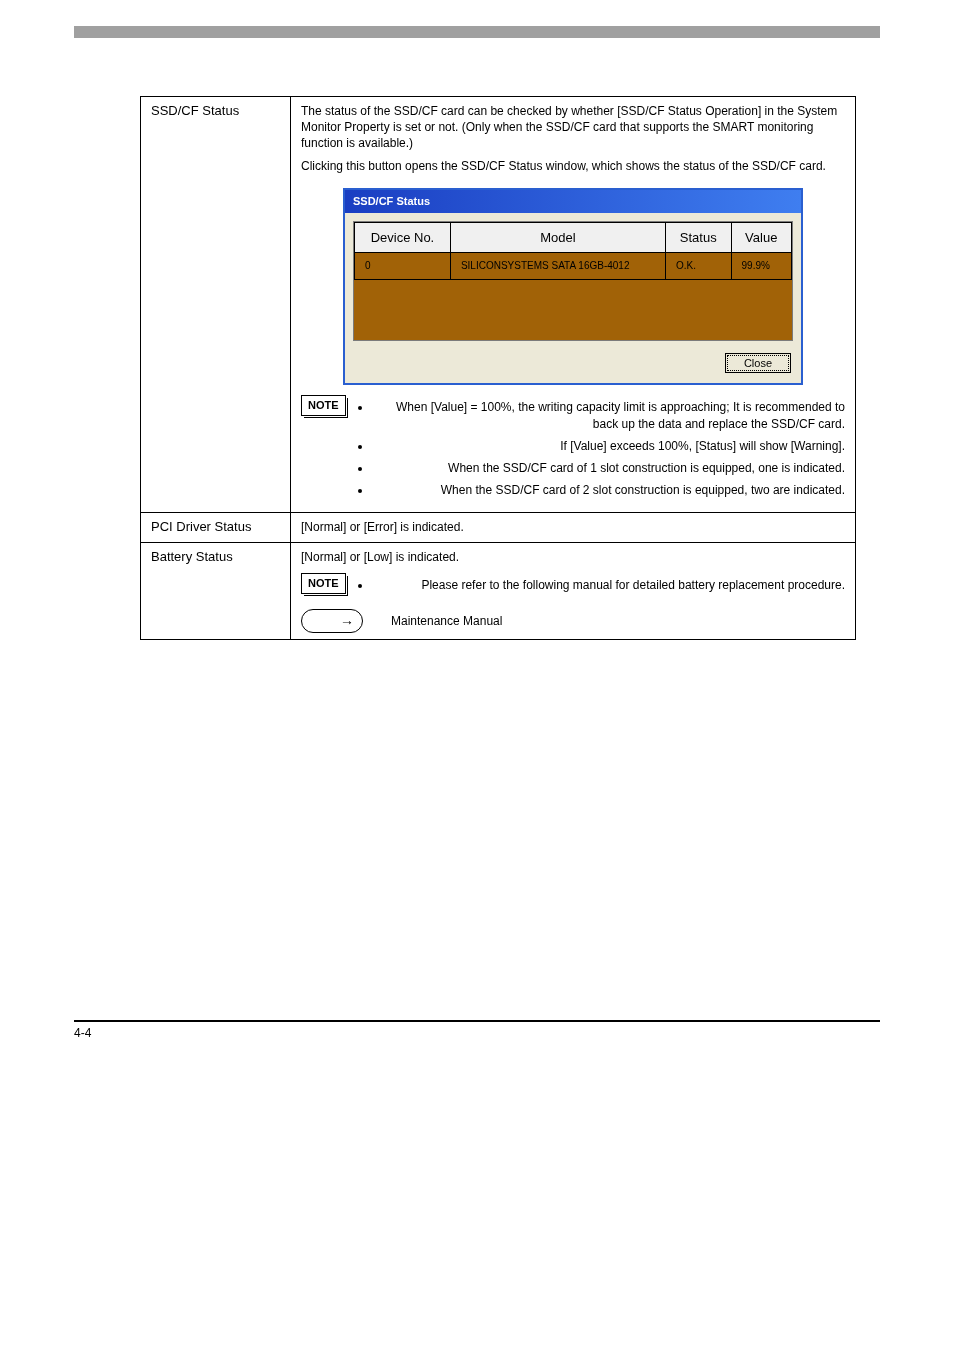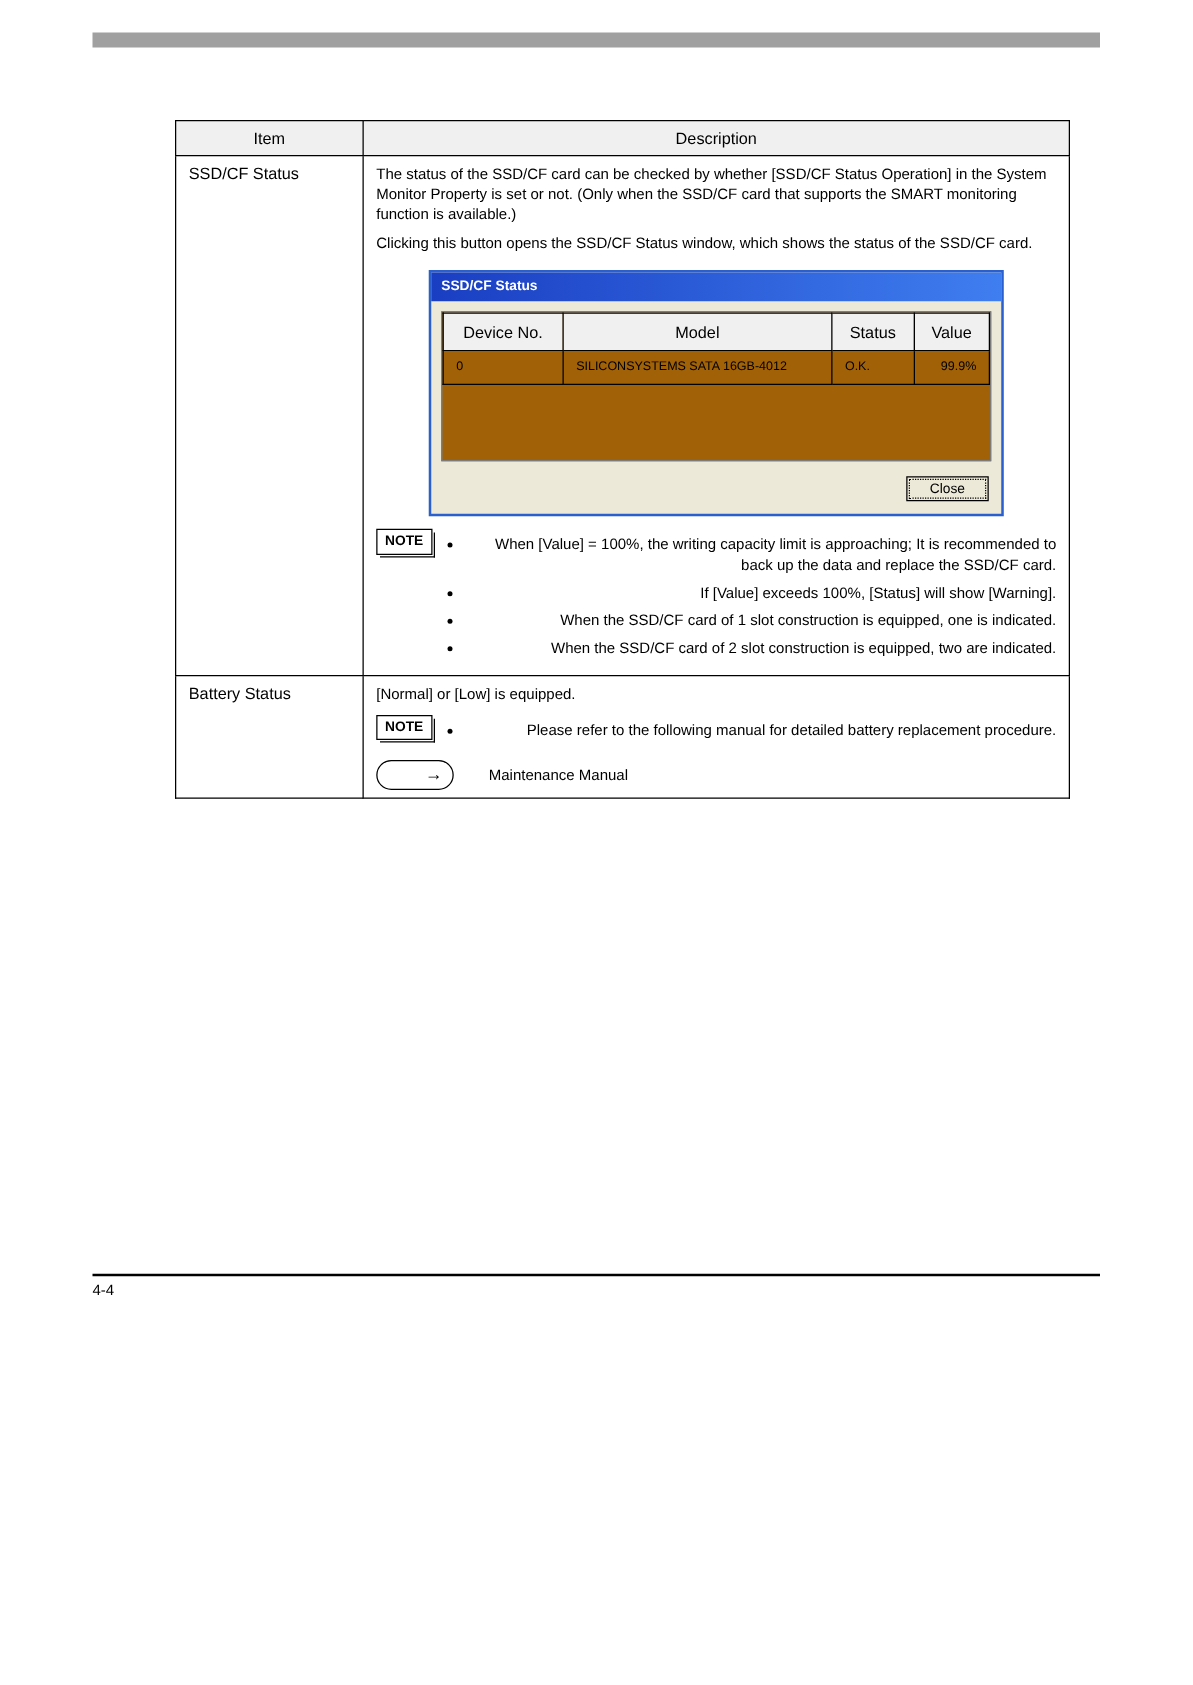--- a/index.html
+++ b/index.html
@@ -108,21 +108,21 @@
     padding:2px 6px;
     text-align:left;
     font-size:10px;
   }
   .dlg-list td{
     padding:2px 6px;
     font-size:10px;
     text-align:left;
     border:none;
   }
-  .dlg-list td.r{ text-align:right; }
+  .dlg-list td.r{ text-align:left; }
   .dlg-btnrow{
     text-align:right;
     padding:4px 10px 10px 0;
   }
   .dlg-btn{
     display:inline-block;
     background:#ece9d8;
     border:1px solid #000;
     outline:1px dotted #000;
     outline-offset:-3px;
@@ -144,24 +144,20 @@
 </style>
 </head>
 <body>
 
 <div class="topbar"></div>
 
 <div class="page">
 
 <table class="main">
   <tbody>
-        <tr>
-    <th>Item</th>
-    <th>Description</th>
-  </tr>
 
   <tr>
     <td class="item">SSD/CF Status</td>
     <td class="desc">
       <div>The status of the SSD/CF card can be checked by whether [SSD/CF Status Operation] in the System Monitor Property is set or not. (Only when the SSD/CF card that supports the SMART monitoring function is available.)</div>
       <div style="margin-top:6px">Clicking this button opens the SSD/CF Status window, which shows the status of the SSD/CF card.</div>
 
       <div class="dlg">
         <div class="dlg-title">SSD/CF Status</div>
         <div class="dlg-list">
@@ -194,25 +190,29 @@
             <li>When [Value] = 100%, the writing capacity limit is approaching; It is recommended to back up the data and replace the SSD/CF card.</li>
             <li>If [Value] exceeds 100%, [Status] will show [Warning].</li>
             <li>When the SSD/CF card of 1 slot construction is equipped, one is indicated.</li>
             <li>When the SSD/CF card of 2 slot construction is equipped, two are indicated.</li>
           </ul>
         </div>
       </div>
     </td>
   </tr>
 
+  <tr>
+    <td class="item">PCI Driver Status</td>
+    <td class="desc">[Normal] or [Error] is indicated.</td>
+  </tr>
 
   <tr>
     <td class="item">Battery Status</td>
     <td class="desc">
-      <div>[Normal] or [Low] is equipped.</div>
+      <div>[Normal] or [Low] is indicated.</div>
       <div class="flexrow">
         <span class="note-badge">NOTE</span>
         <div class="txt">
           <ul class="bullets">
             <li>Please refer to the following manual for detailed battery replacement procedure.</li>
           </ul>
         </div>
       </div>
       <div class="flexrow" style="align-items:center;gap:28px;">
         <span class="see-arrow"></span>

